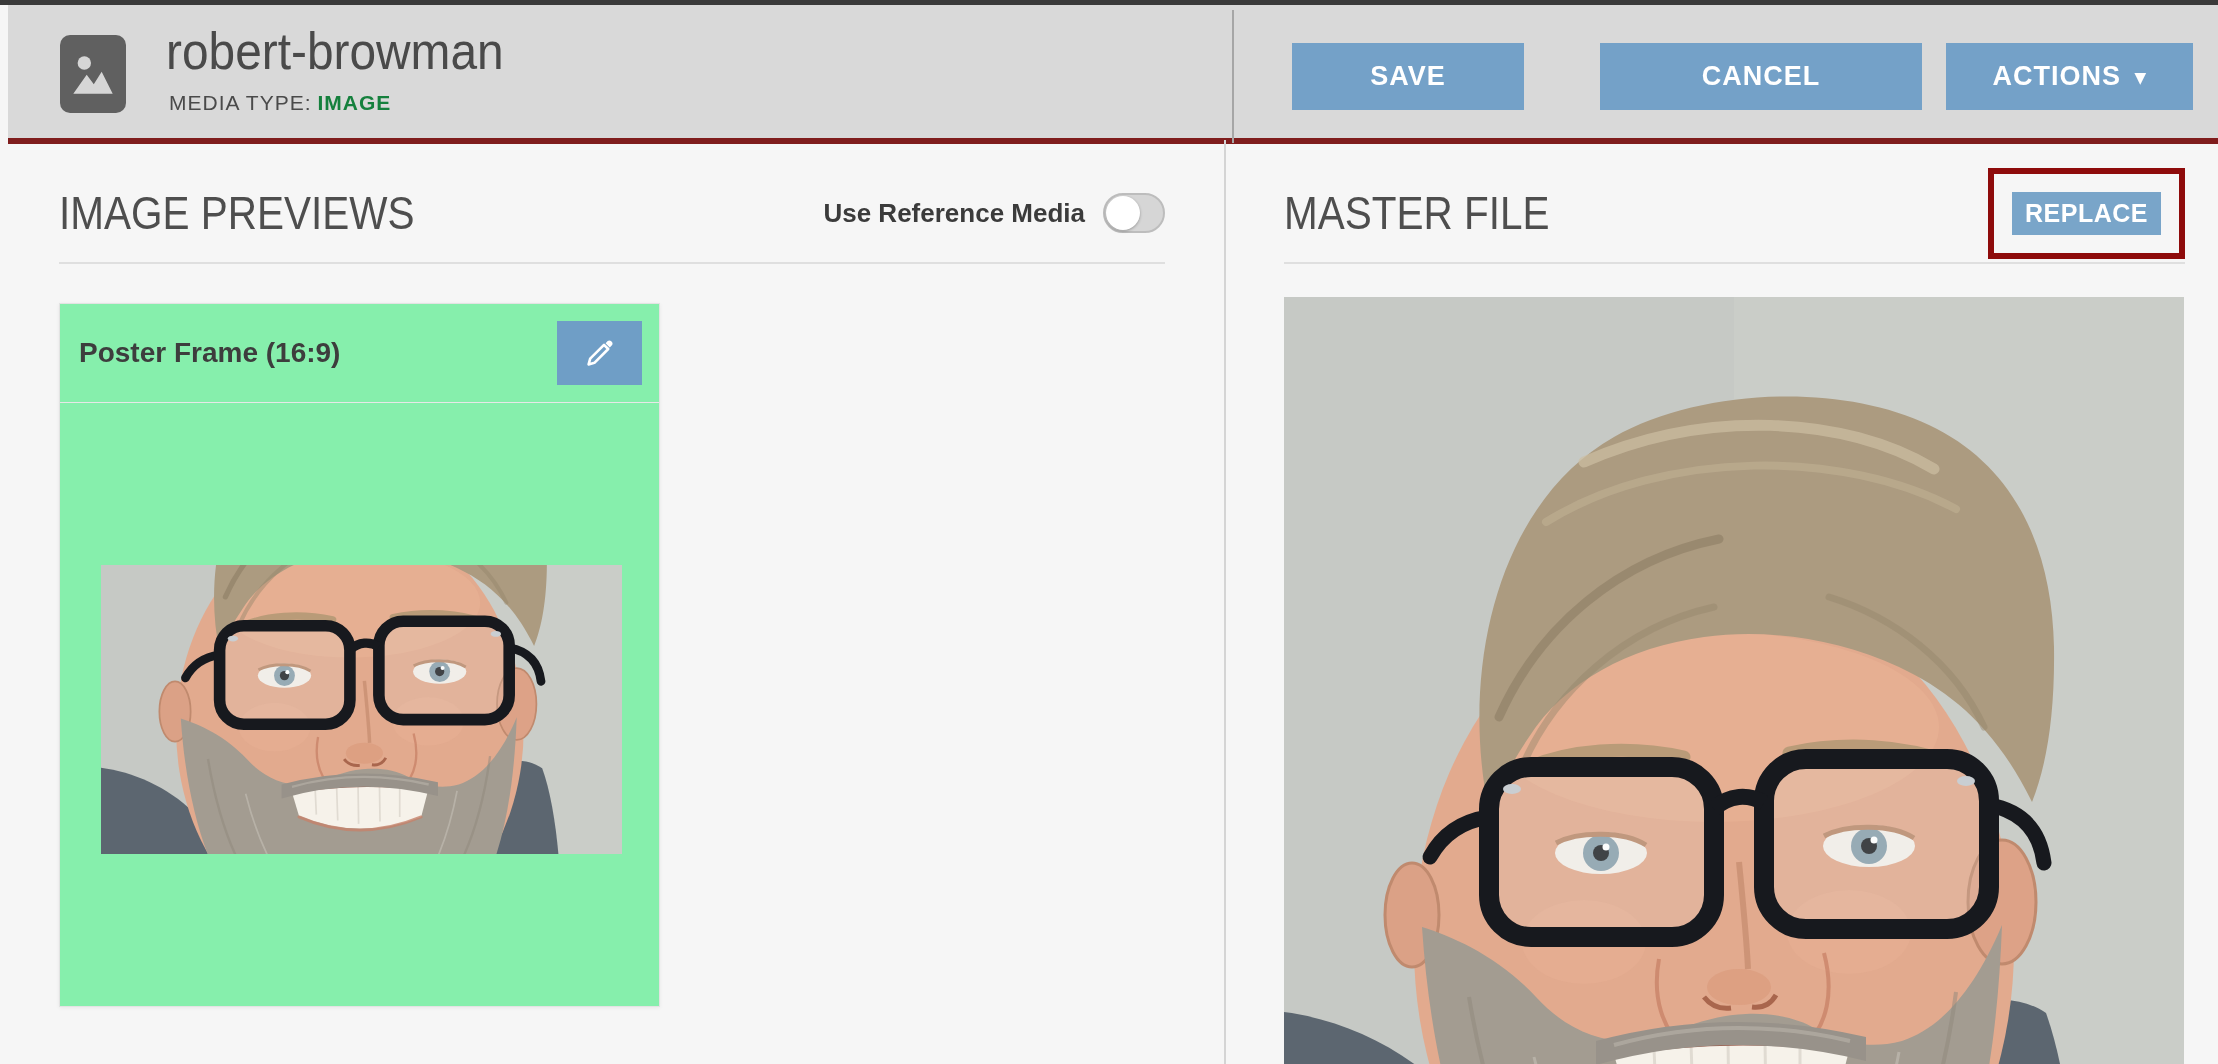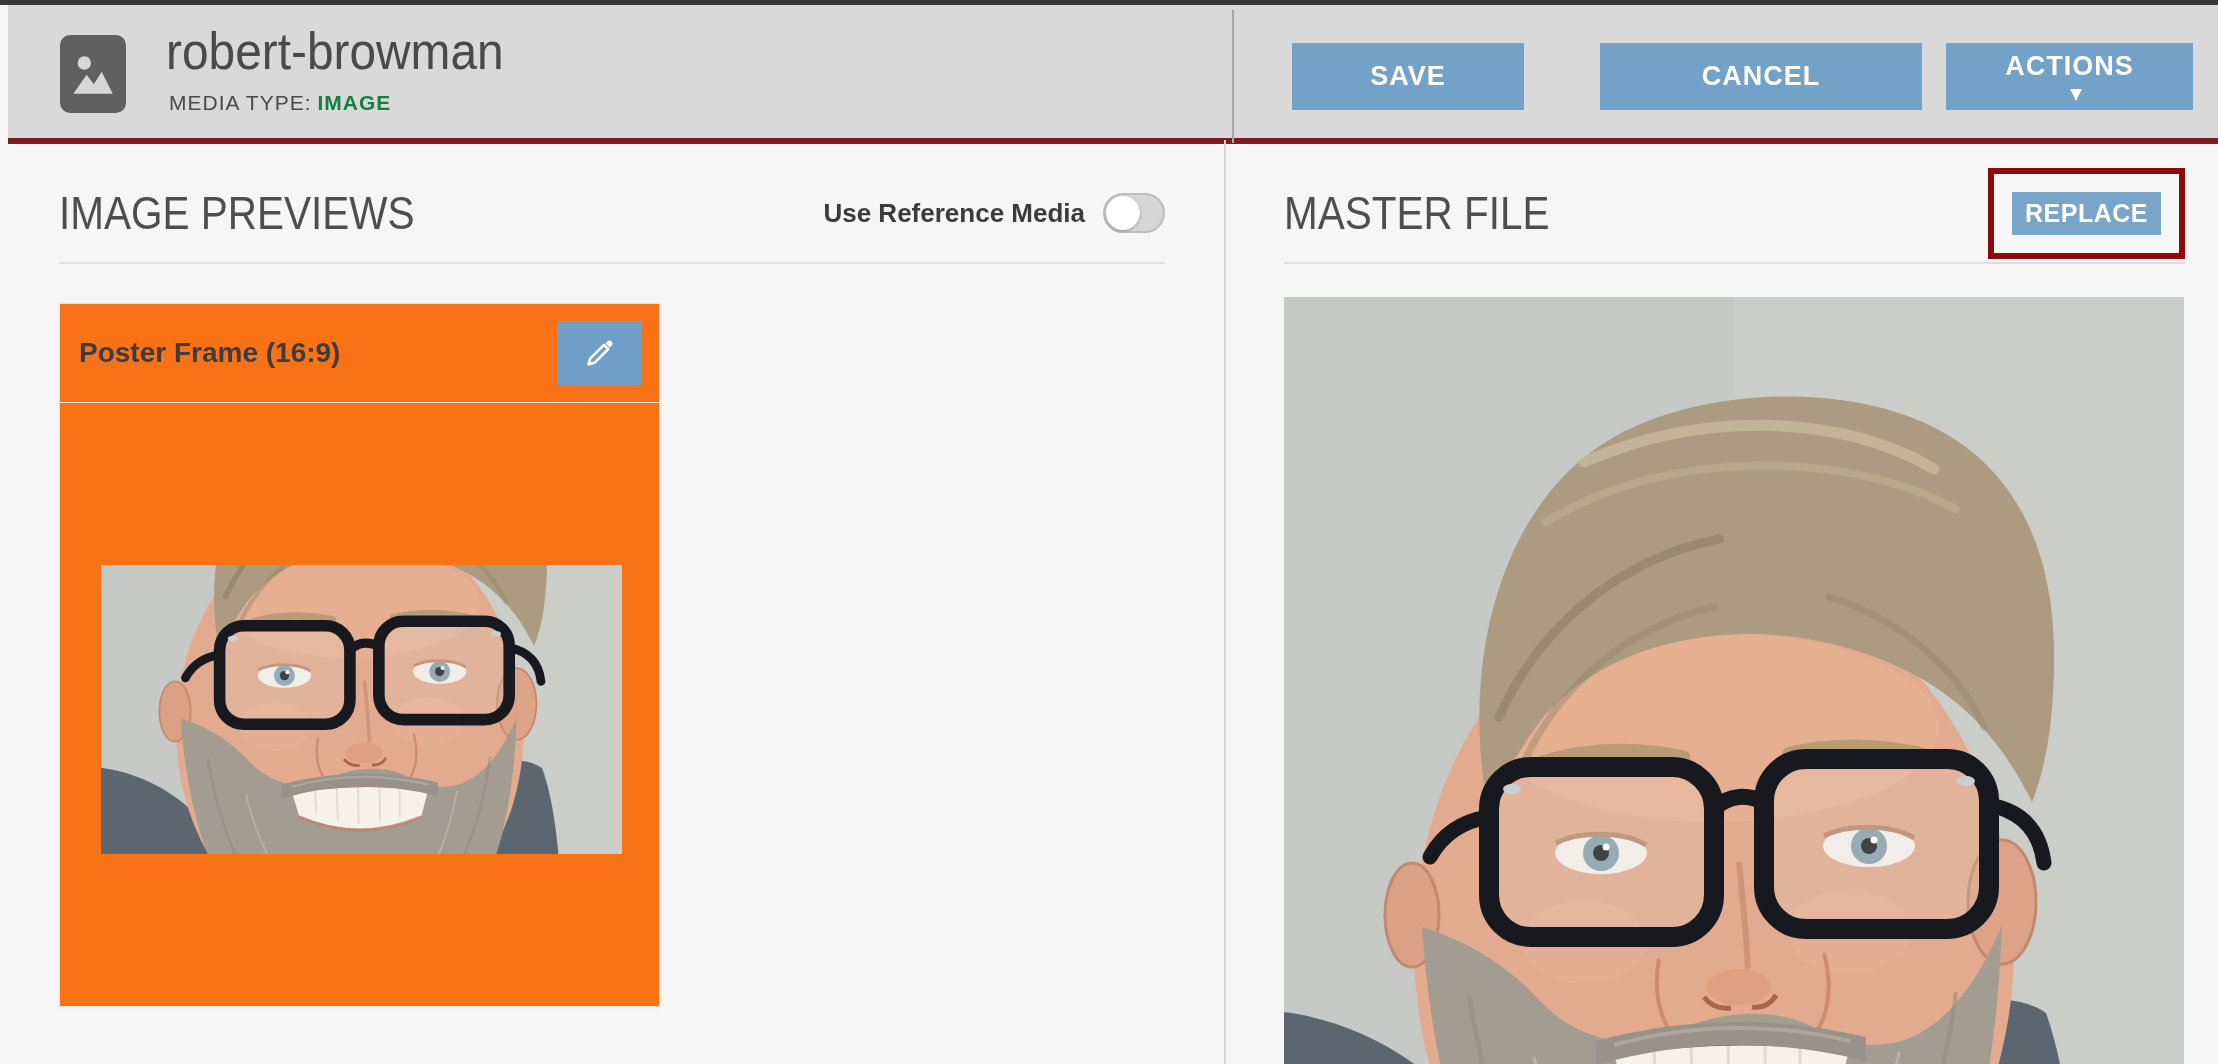--- a/index.html
+++ b/index.html
@@ -13,41 +13,41 @@
   .header{position:absolute;left:8px;top:5px;width:2218px;height:133px;background:#d9d9d9;border-bottom:6px solid #7f1d1d;box-sizing:content-box;}
   .header-divider{position:absolute;left:1224px;top:5px;width:2px;height:133px;background:#a6a6a6;}
   .media-icon{position:absolute;left:52px;top:30px;width:66px;height:78px;background:#606060;border-radius:10px;display:flex;align-items:center;justify-content:center;}
   .media-icon svg{width:52px;height:62px;}
   .hdr-title{position:absolute;left:158px;top:16px;font-size:52px;font-weight:300;color:#4a4a4a;transform:scaleX(.92);transform-origin:0 0;white-space:nowrap;}
   .media-type{position:absolute;left:161px;top:86px;font-size:21px;color:#4a4a4a;letter-spacing:1px;}
   .media-type b{color:#15803d;font-weight:bold;margin-left:6px;}
   .btn{position:absolute;top:38px;height:67px;background:#74a1c8;color:#fff;font-weight:bold;font-size:27px;letter-spacing:1px;display:flex;align-items:center;justify-content:center;border:none;cursor:pointer;font-family:inherit;}
   #btn-save{left:1284px;width:232px;}
   #btn-cancel{left:1592px;width:322px;}
-  #btn-actions{left:1938px;width:247px;flex-direction:column;}
+  #btn-actions{left:1938px;width:247px;}
   .caret{font-size:21px;margin-left:14px;line-height:1;}
   
   .body-divider{position:absolute;left:1224px;top:140px;width:2px;height:924px;background:#d4d4d4;}
   .panel-head{position:absolute;top:184px;height:58px;display:flex;align-items:center;justify-content:space-between;}
   #left-head{left:59px;width:1106px;}
   #right-head{left:1284px;width:901px;}
   .section-heading{font-size:46px;font-weight:300;color:#4e4e4e;transform:scaleX(.88);transform-origin:0 50%;white-space:nowrap;letter-spacing:0;}
   .rule{position:absolute;height:2px;background:#dfdfdf;}
   #left-rule{left:59px;top:262px;width:1106px;}
   #right-rule{left:1284px;top:262px;width:901px;}
   
   .toggle-group{display:flex;align-items:center;gap:18px;}
   .toggle-label{font-size:26px;font-weight:bold;color:#3b3b3b;}
   .toggle{width:62px;height:40px;border-radius:20px;background:#d6d6d6;border:2px solid #bdbdbd;position:relative;box-sizing:border-box;cursor:pointer;}
   .toggle-knob{position:absolute;left:1px;top:1px;width:34px;height:34px;border-radius:50%;background:#fff;box-shadow:0 1px 3px rgba(0,0,0,.3);}
   
   .replace-outline{border:6px solid #8e0b0b;padding:18px;background:#f6f6f6;}
   .replace-btn{background:#79a5c9;color:#fff;border:none;font-family:inherit;font-size:25px;font-weight:bold;letter-spacing:.5px;padding:7px 13px;cursor:pointer;display:block;}
   
-  .card{position:absolute;left:59px;top:303px;width:601px;height:704px;background:#f97316;border:1px solid #e3e3e3;box-shadow:0 1px 4px rgba(0,0,0,.06);box-sizing:border-box;}
+  .card{position:absolute;left:59px;top:303px;width:601px;height:704px;background:#86efac;border:1px solid #e3e3e3;box-shadow:0 1px 4px rgba(0,0,0,.06);box-sizing:border-box;}
   .card-head{height:99px;border-bottom:1px solid #e8e8e8;display:flex;align-items:center;justify-content:space-between;padding:0 17px 0 19px;box-sizing:border-box;}
   .card-title{font-size:28px;font-weight:bold;color:#3d3d3d;}
   .edit-btn{width:85px;height:64px;background:#6f9ec6;border:none;display:flex;align-items:center;justify-content:center;cursor:pointer;}
   .edit-btn svg{width:36px;height:36px;}
   .thumb{position:absolute;left:41px;top:261px;width:521px;height:289px;overflow:hidden;background:#c6c9c5;}
   .thumb svg{display:block;}
   
   .master-media{position:absolute;left:1284px;top:297px;width:900px;height:767px;overflow:hidden;background:#c6c9c5;}
   .master-media svg{display:block;}
 </style>

